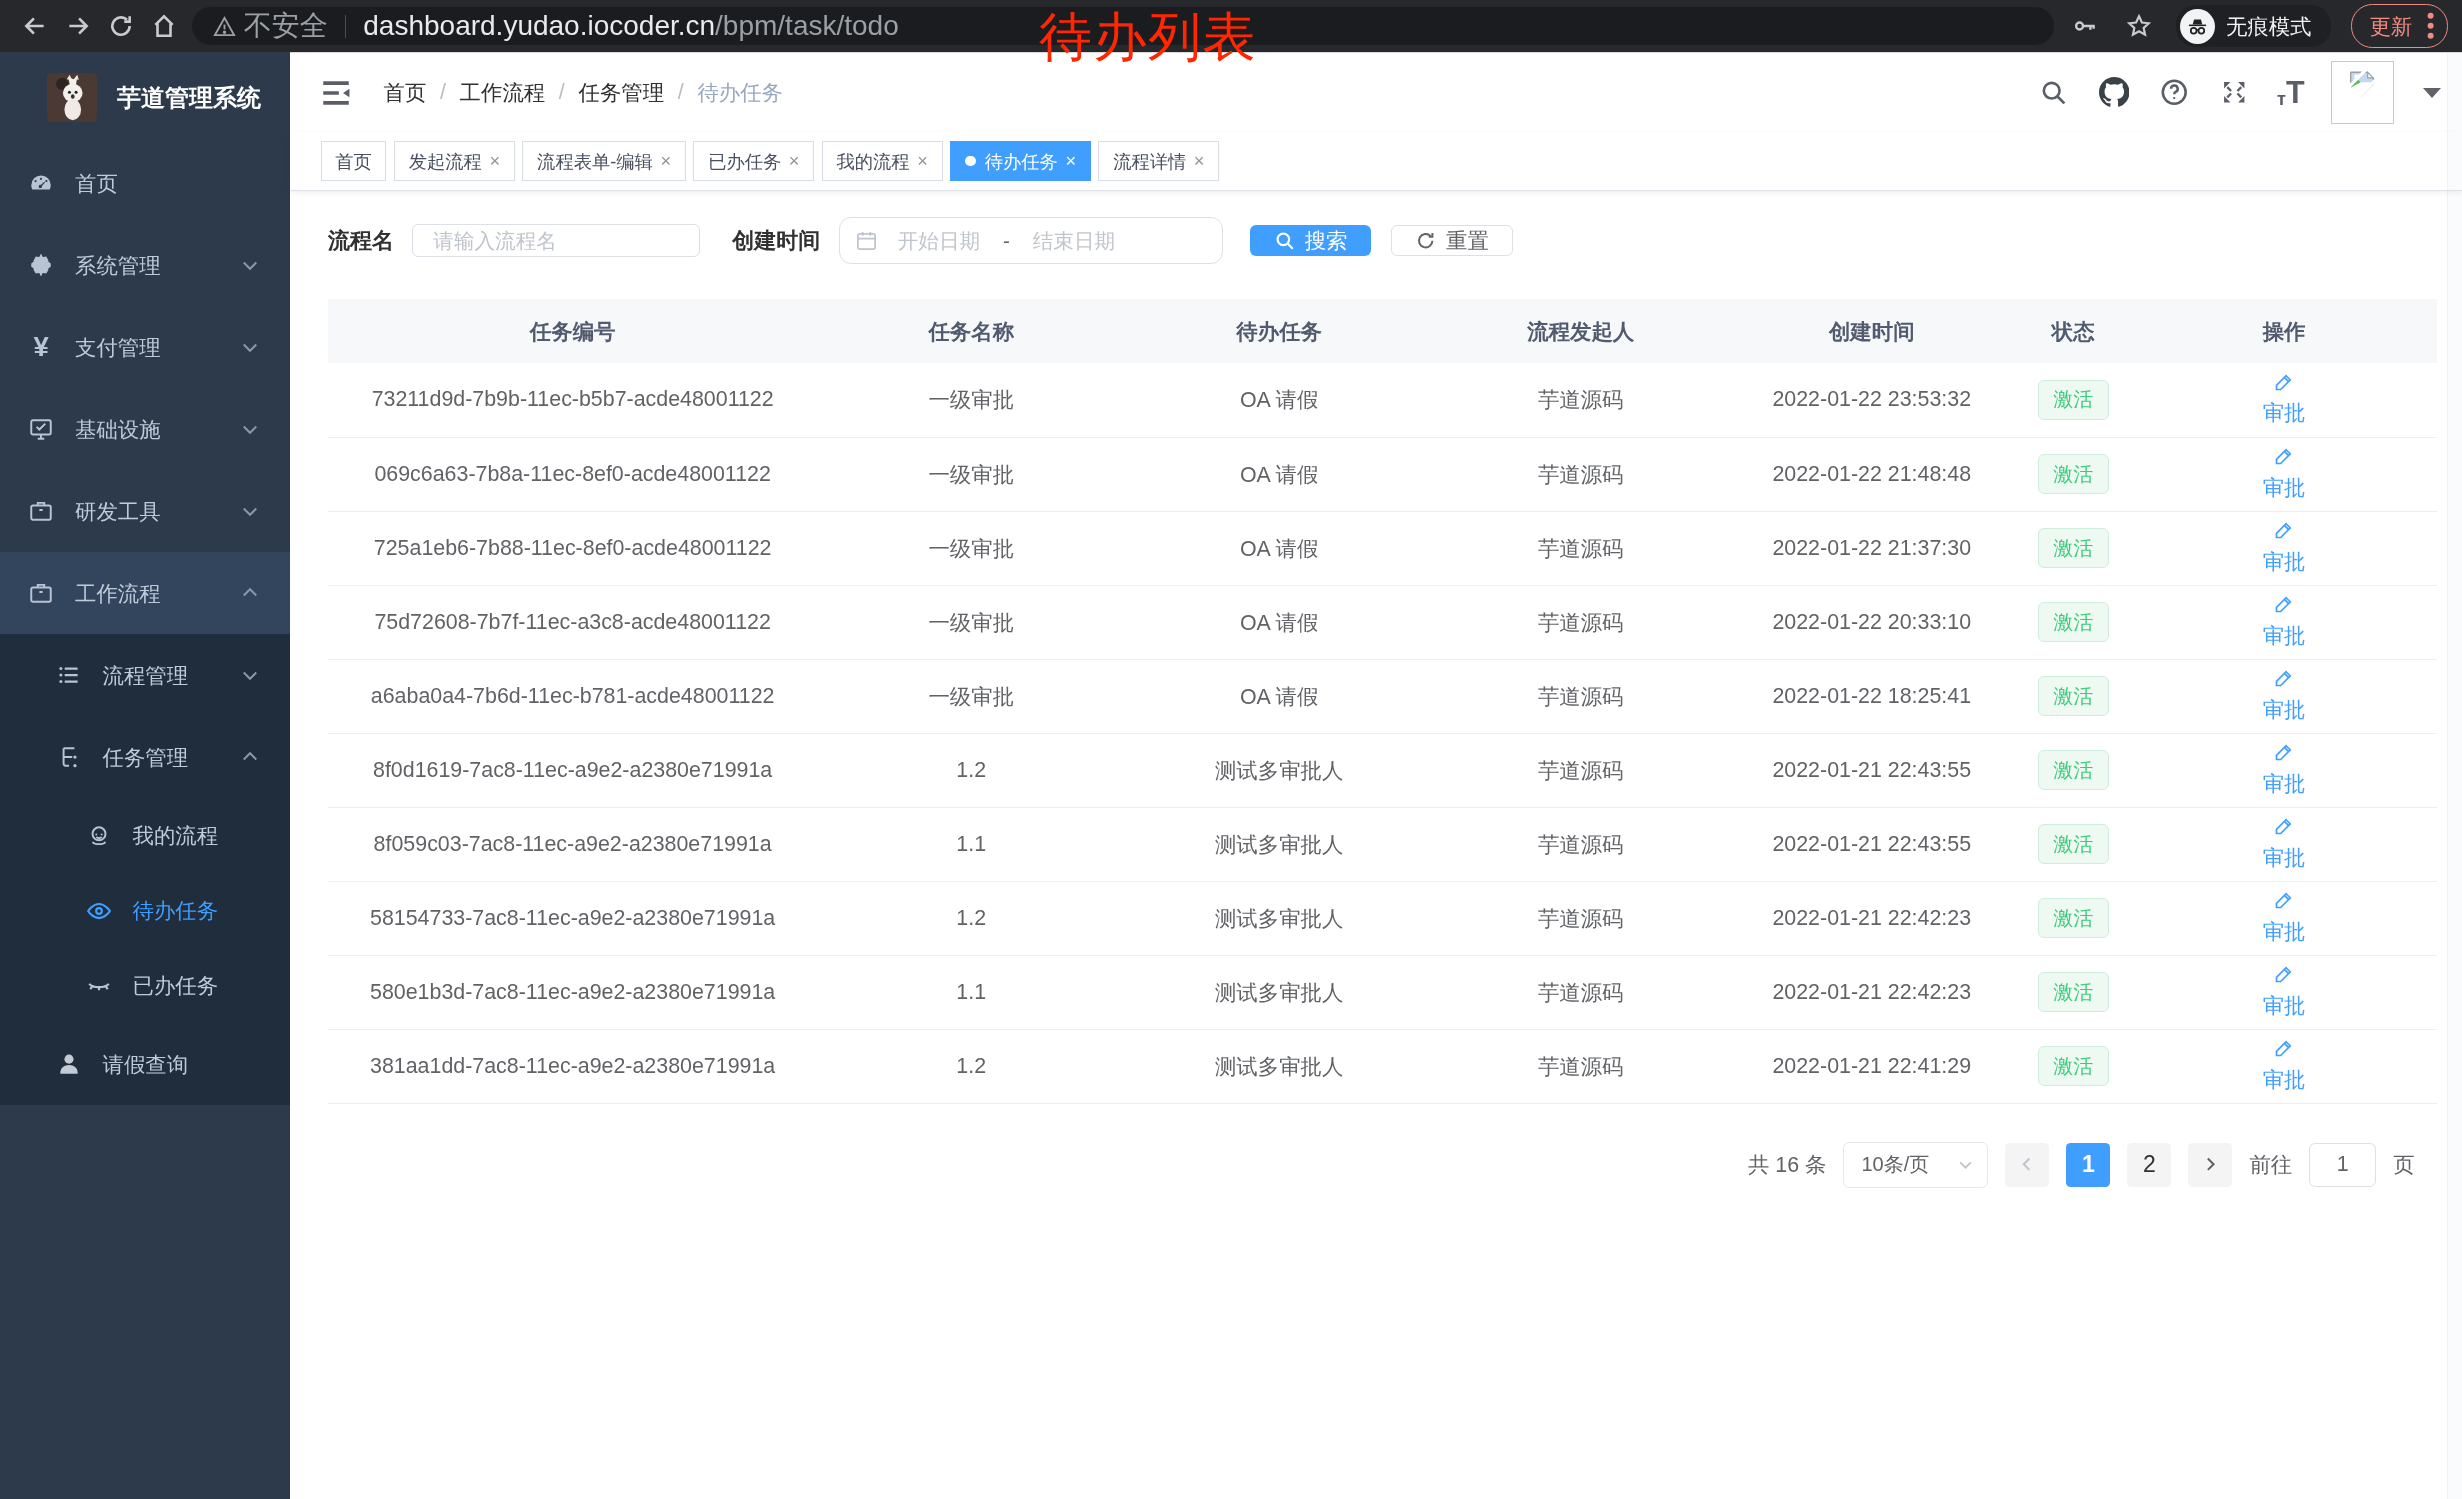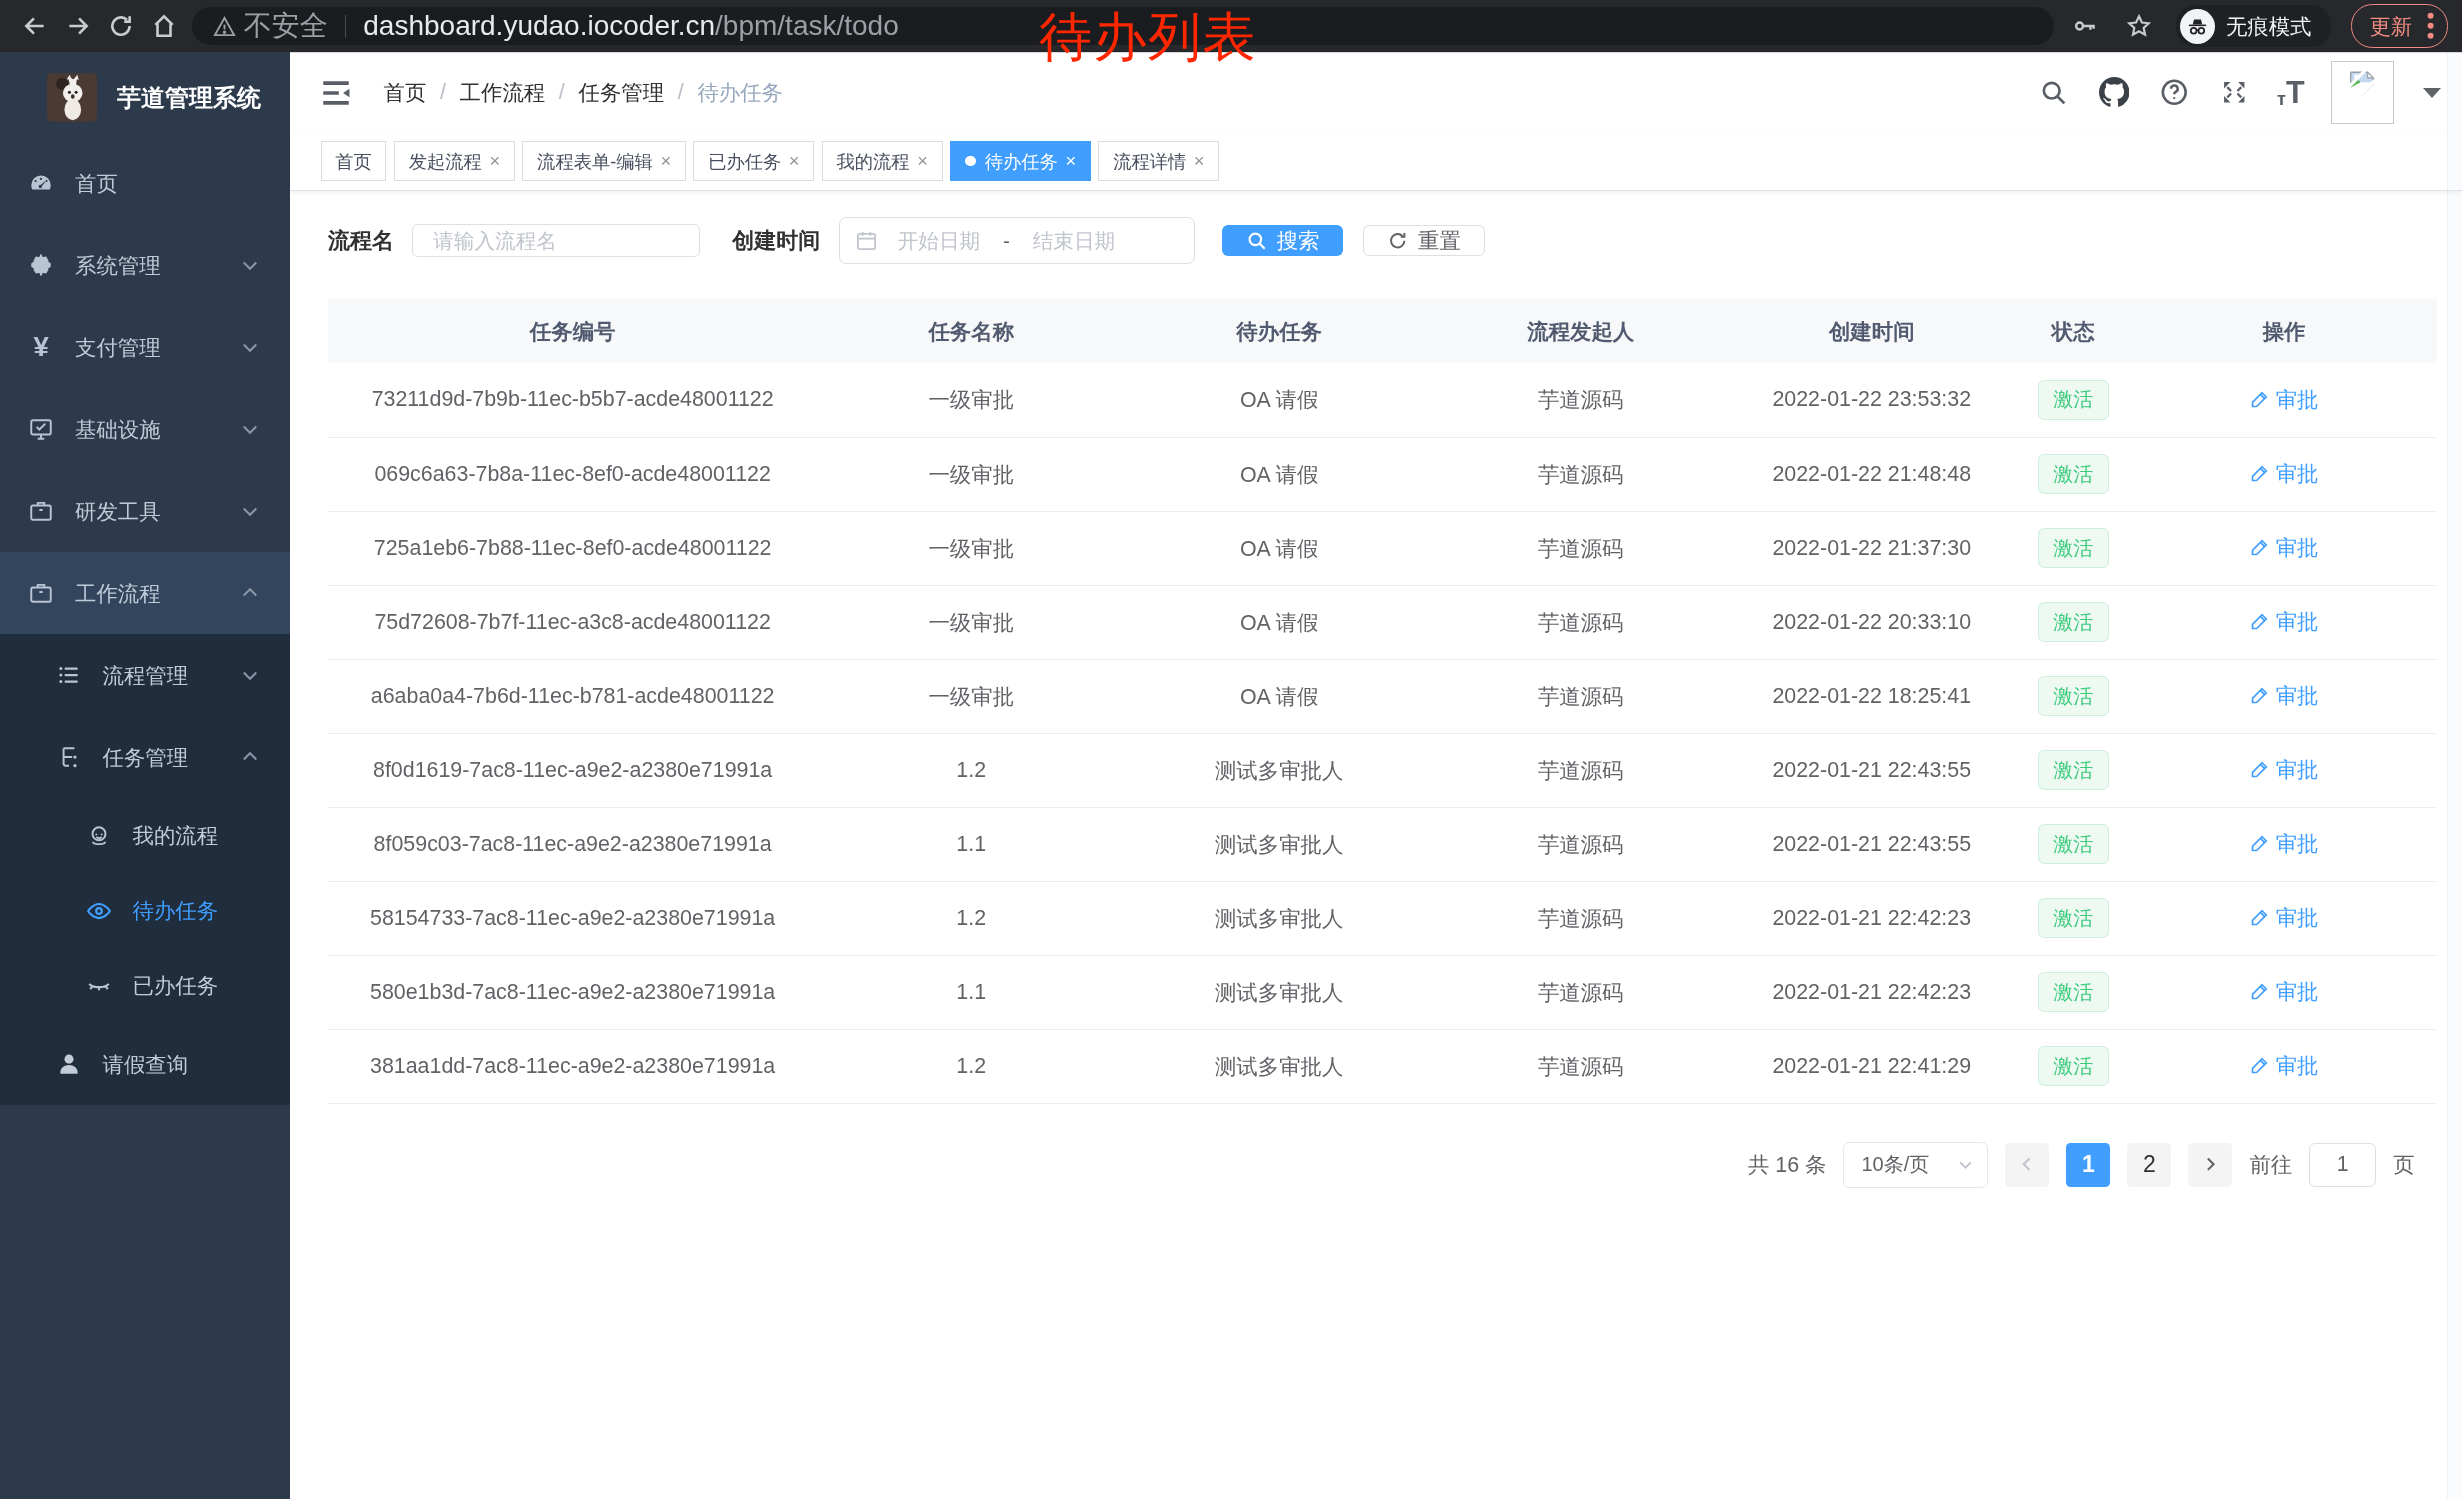--- a/index.html
+++ b/index.html
@@ -66,33 +66,33 @@
   .tag.active .x { color:#fff; }
   .tag .dot { width:10.7px; height:10.7px; border-radius:50%; background:#fff; margin-right:9.2px; }
 
   
   .content { padding:26px 24.4px 0 38px; }
   .filters { display:flex; align-items:center; margin-bottom:35px; }
   .f-label { font-size:22px; font-weight:600; color:#303133; }
   .f-input { width:288px; height:33px; border:1.5px solid #dcdfe6; border-radius:6.1px; margin-left:18.3px; font-size:20.6px; padding:0 20px; color:#606266; outline:none;}
   .f-input::placeholder, .d-input::placeholder, .goto-input::placeholder { color:#c0c4cc; }
   .time-label { margin-left:32px; }
-  .daterange { display:flex; align-items:center; width:356px; height:47px; border:1.5px solid #dcdfe6; border-radius:7px; margin-left:18.3px; padding:0 15.3px; color:#c0c4cc;}
+  .daterange { display:flex; align-items:center; width:384px; height:47px; border:1.5px solid #dcdfe6; border-radius:12px; margin-left:18.3px; padding:0 15.3px; color:#c0c4cc;}
   .d-input { border:none; outline:none; width:122px; font-size:20.6px; color:#606266; text-align:center; background:transparent;}
   .d-sep { color:#606266; font-size:20.6px; padding:0 3.1px;}
   .btn { display:flex; align-items:center; gap:9.2px; height:31px; border-radius:6.1px; font-size:21.4px; padding:0 23px; cursor:pointer; border:1.5px solid transparent;}
   .btn-search { background:#409eff; color:#fff; margin-left:27.5px; }
   .btn-reset { background:#fff; color:#606266; border-color:#dcdfe6; margin-left:20px; }
 
   
   .table { width:2109px; border-collapse:collapse; table-layout:fixed; }
   .table th { background:#f6f8fa; height:64px; font-size:21.4px; font-weight:600; color:#515a6e; text-align:center;}
   .table td { height:74px; font-size:21.4px; color:#606266; text-align:center; border-bottom:1.5px solid #ebeef5; overflow:hidden; white-space:nowrap;}
   .badge { display:inline-block; padding:5.3px 14.5px; font-size:20px; color:#3ecb7e; background:#eef9f1; border:1.5px solid #cdeedd; border-radius:6.1px;}
-  .act-link { color:#409eff; display:inline-flex; align-items:center; gap:6.1px; cursor:pointer;}
+  .act-link { color:#409eff; display:inline-flex; align-items:center; gap:6.1px; cursor:pointer;flex-direction:column;}
 
   
   .pagination { display:flex; align-items:center; justify-content:flex-end; gap:17px; margin:38px 23px 0 0; font-size:21.4px; color:#606266;}
   .psize { display:flex; align-items:center; justify-content:space-between; width:145px; height:46px; border:1.5px solid #e4e7ed; border-radius:6.1px; padding:0 13.7px 0 17px; font-size:20px; color:#606266; cursor:pointer;}
   .pbtn { width:44px; height:44px; border-radius:4.6px; background:#f4f4f5; display:flex; align-items:center; justify-content:center; font-size:23px; color:#303133; cursor:pointer;}
   .pbtn.disabled { color:#c0c4cc; }
   .pbtn.current { background:#409eff; color:#fff; font-weight:700;}
   .goto-input { width:67px; height:44px; border:1.5px solid #dcdfe6; border-radius:6.1px; text-align:center; font-size:21.4px; color:#606266; outline:none;}
 
   .scroll-strip { position:absolute; top:0; right:0; bottom:0; width:15.3px; background:#fafbfc; border-left:0.8px solid #f0f1f2;}

